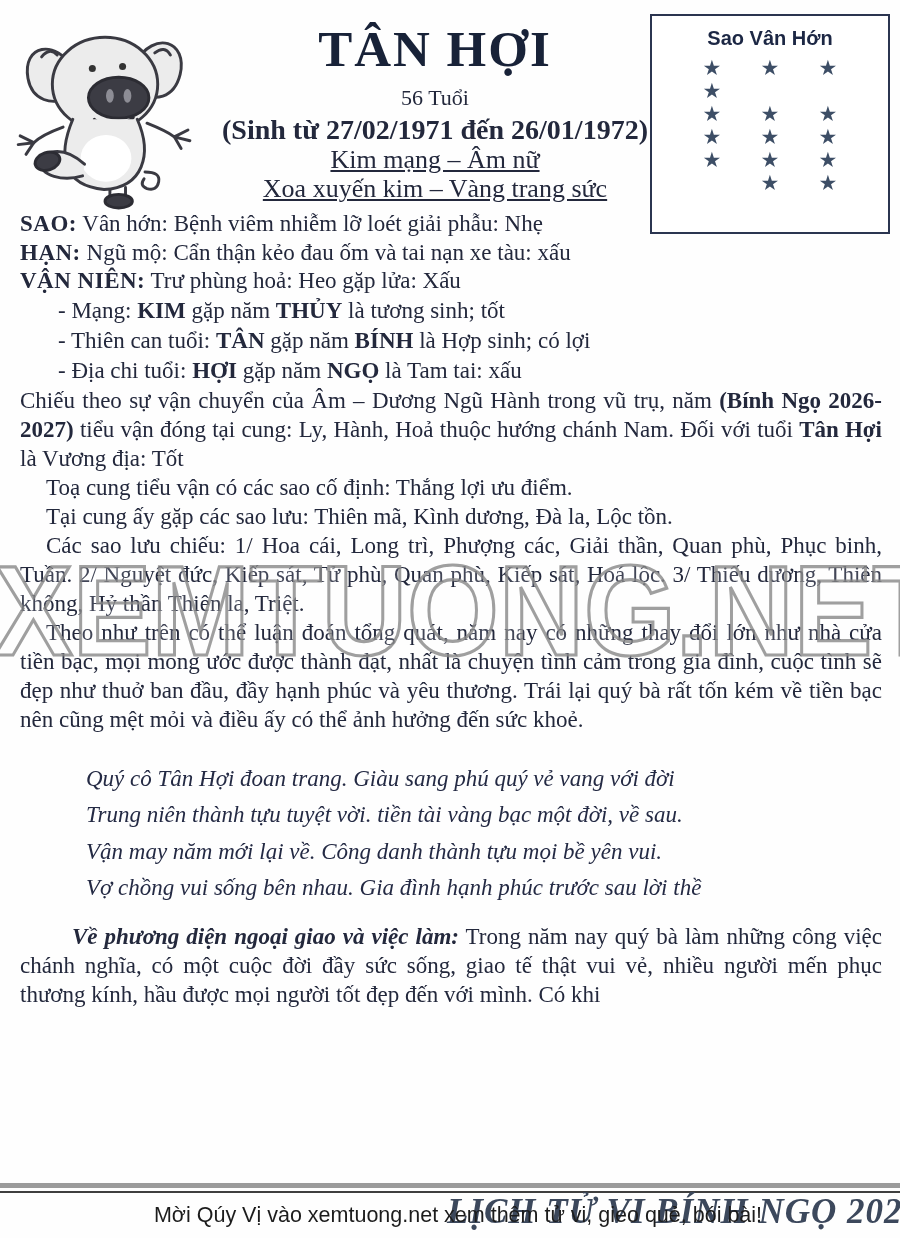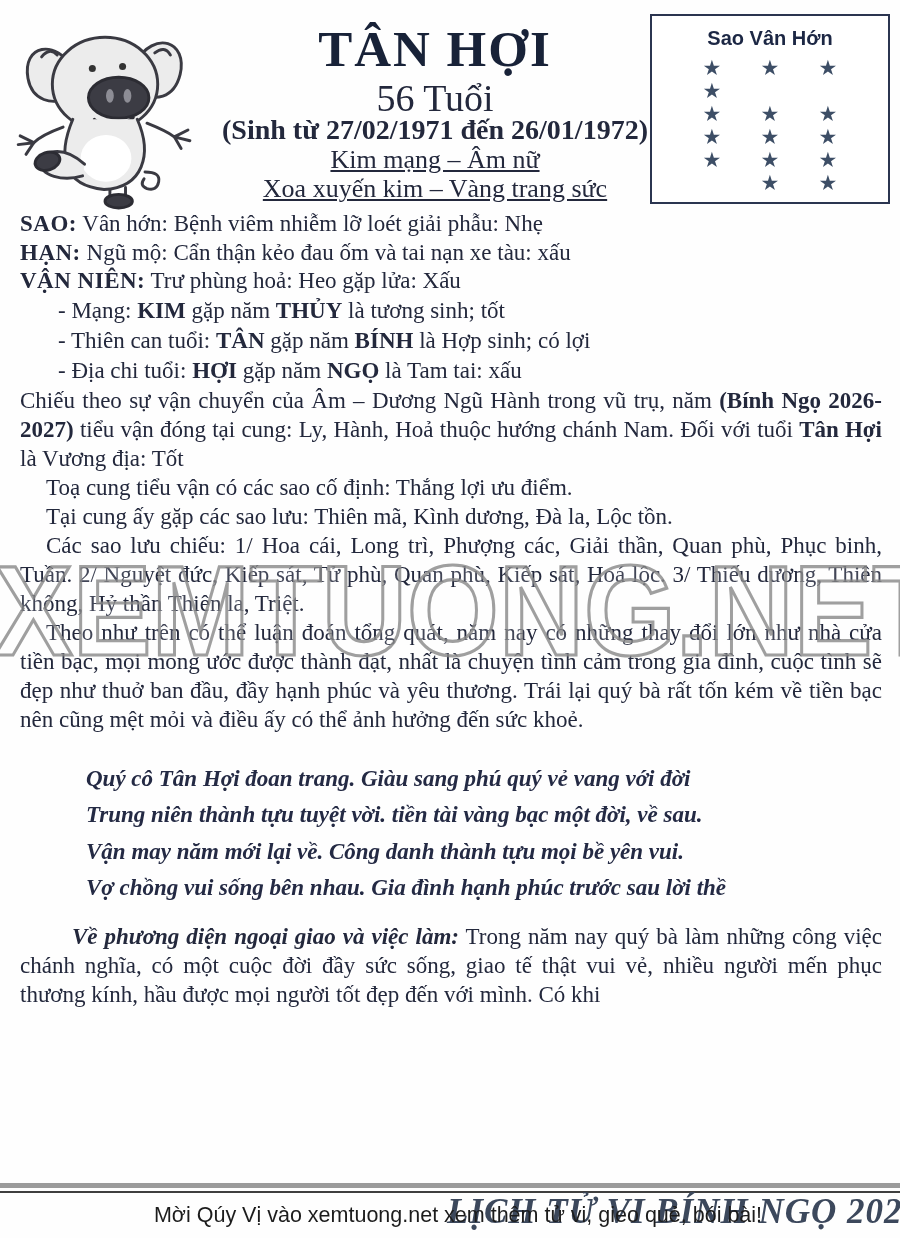--- a/index.html
+++ b/index.html
@@ -7,35 +7,35 @@
     position:relative;width:900px;height:1238px;margin:0 auto;
     background:#fefefe;overflow:hidden;
     font-family:"Liberation Serif","DejaVu Serif",serif;
     color:#23283c;
   }
   
   .header{position:relative;height:206px;}
   .pig{position:absolute;left:6px;top:10px;width:200px;height:200px;}
   .title-block{position:absolute;left:212px;top:20px;width:446px;text-align:center;}
   .main-title{font-size:51px;font-weight:bold;letter-spacing:2px;color:#182238;line-height:58px;}
-  .age{font-size:38px;margin-top:4px;line-height:32px;}
+  .age{font-size:22px;margin-top:4px;line-height:32px;}
   .birth{font-size:28px;line-height:31px;font-weight:bold;}
   .destiny{font-size:26px;line-height:29px;text-decoration:underline;}
-  .starbox{position:absolute;left:650px;top:14px;width:240px;height:190px;border:2px solid #2b3550;background:#fff;box-sizing:border-box;}
+  .starbox{position:absolute;left:650px;top:14px;width:240px;height:220px;border:2px solid #2b3550;background:#fff;box-sizing:border-box;}
   .starbox-title{font-family:"Liberation Sans","DejaVu Sans",sans-serif;font-weight:bold;font-size:20px;text-align:center;margin-top:11px;color:#1c2744;}
   .star-grid{display:grid;grid-template-columns:repeat(3,58px);justify-content:center;margin-top:7px;}
   .star-cell{height:23px;text-align:center;font-size:21px;line-height:23px;}
   
   .content{position:relative;z-index:2;padding:4px 18px 0 20px;}
   .info{margin:0;font-size:23px;line-height:28.5px;}
   .info b{letter-spacing:0.5px;}
   .dash{margin:0;padding-left:38px;font-size:23px;line-height:30px;}
   .para{margin:0;font-size:23px;line-height:29px;text-align:justify;}
   .indent{text-indent:26px;}
-  .poem{margin:27px 0 0 66px;font-size:23px;font-weight:bold;font-style:italic;line-height:36.5px;color:#242a44;}
+  .poem{margin:27px 0 0 66px;font-size:23px;font-weight:normal;font-style:italic;line-height:36.5px;color:#242a44;}
   .poem div{white-space:nowrap;}
   .ngoaigiao{margin-top:15px;text-indent:52px;}
   .lead{font-weight:bold;font-style:italic;}
   
   .watermark{
     position:absolute;left:-6px;right:-6px;top:552px;z-index:3;
     text-align:center;line-height:1;pointer-events:none;
     font-family:"Liberation Sans","DejaVu Sans",sans-serif;font-weight:bold;
     font-size:118px;letter-spacing:0;
     color:rgba(150,150,150,0.38);

